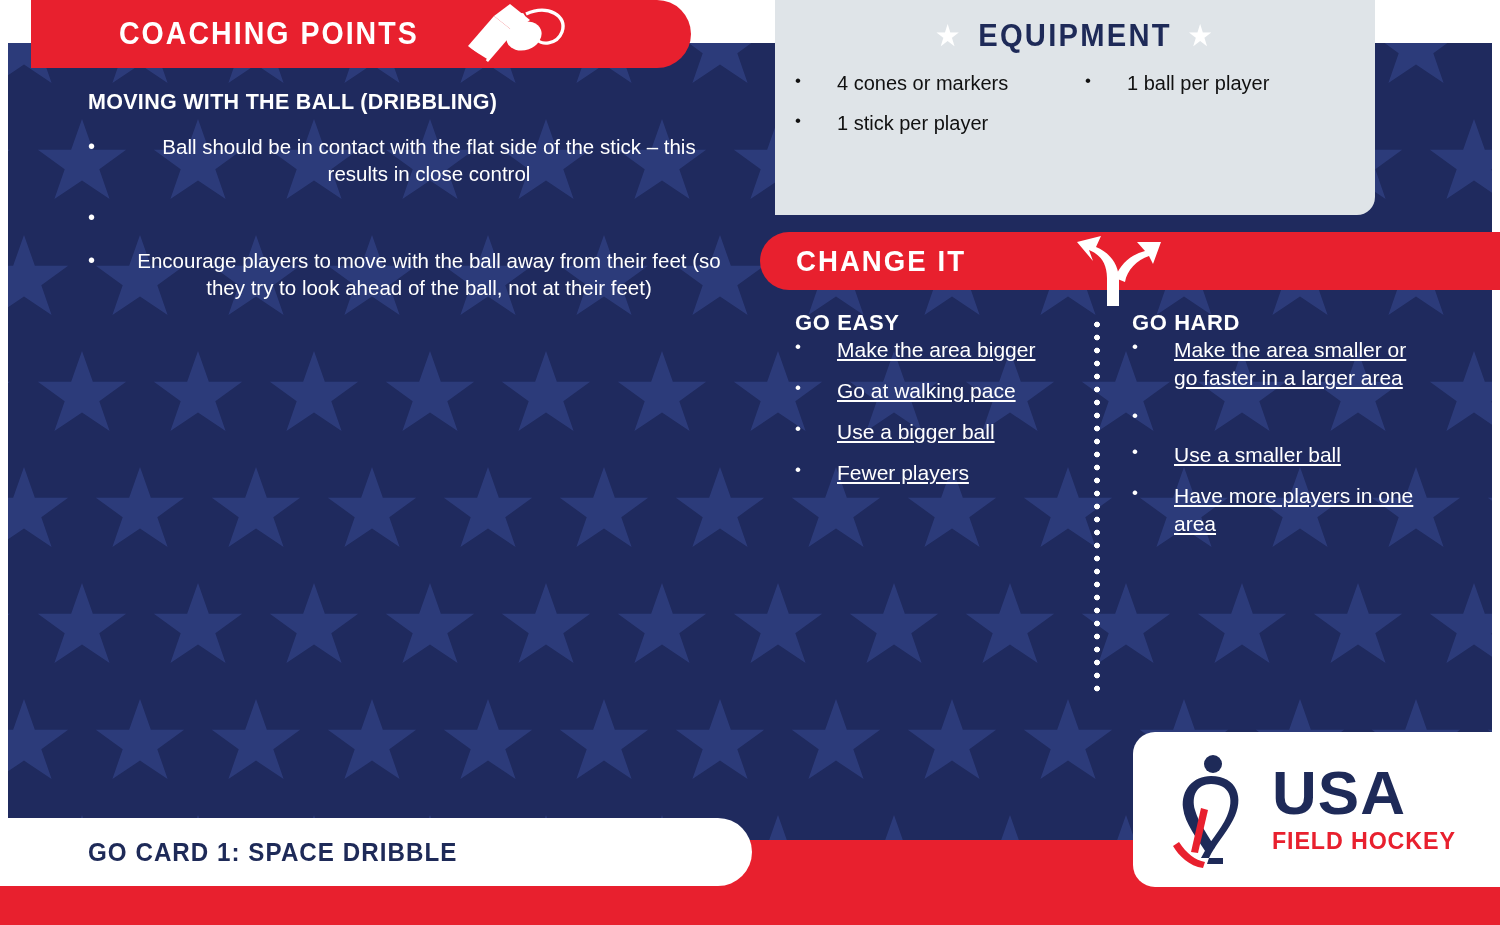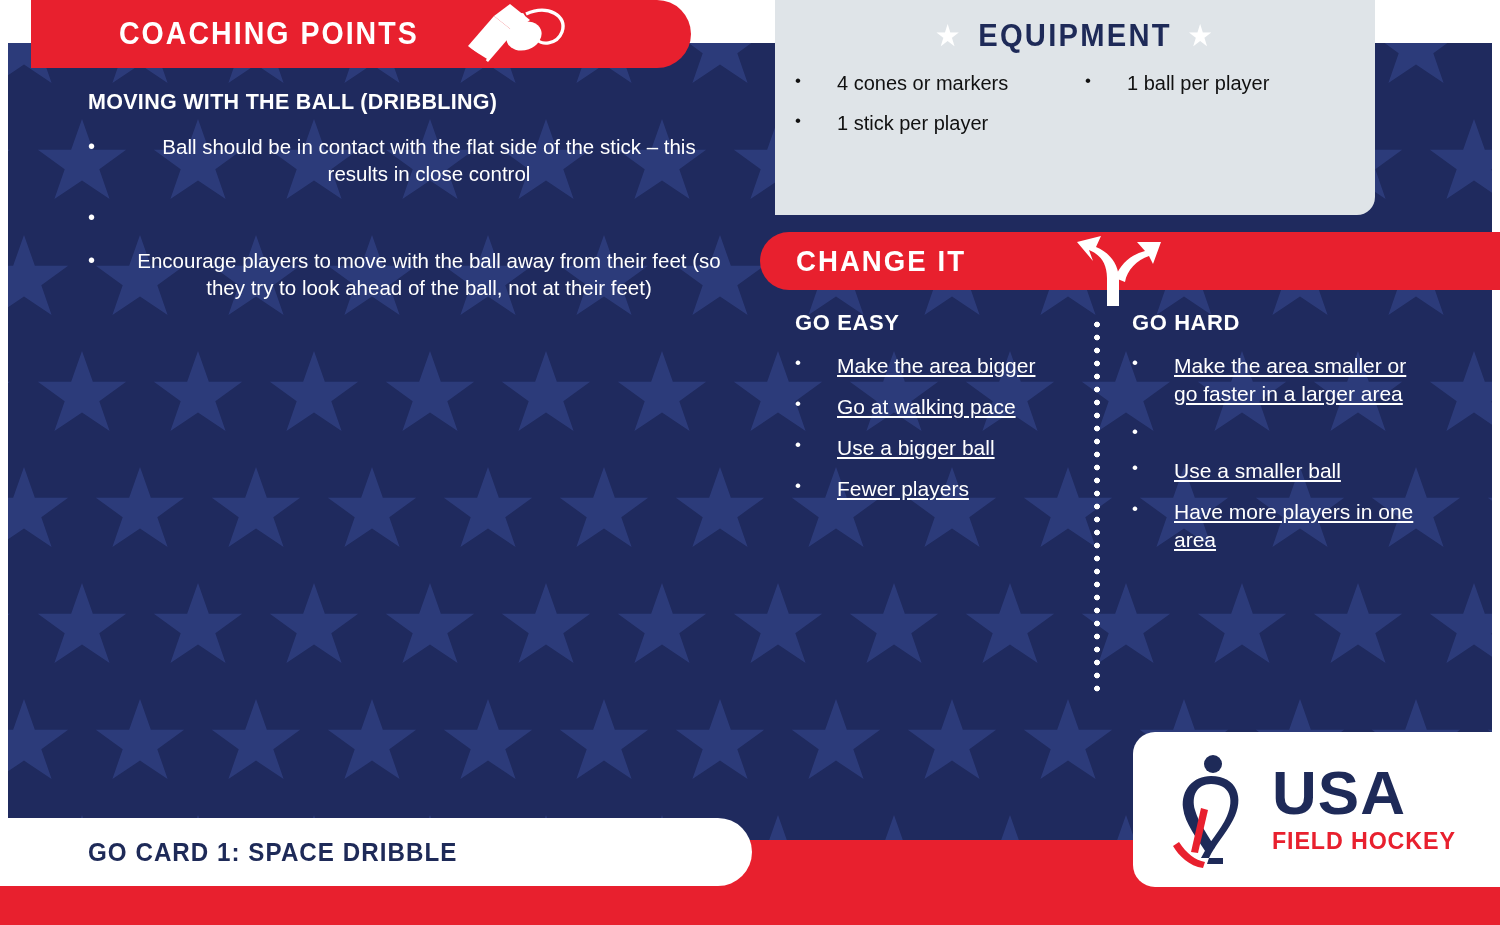--- a/index.html
+++ b/index.html
@@ -77,21 +77,21 @@
   .changeit-title{
     margin-left:36px;color:#ffffff;font-weight:bold;font-size:30px;letter-spacing:2.2px;
     transform:scaleX(.92);transform-origin:left center;white-space:nowrap;
   }
   .branch-icon{position:absolute;left:1063px;top:228px;width:100px;height:78px;}
 
   
   .go-easy{position:absolute;left:795px;top:310px;width:300px;}
   .go-hard{position:absolute;left:1132px;top:310px;width:300px;}
   .go-heading{
-    color:#ffffff;font-weight:bold;font-size:22px;letter-spacing:.6px;margin-bottom:16px;
+    color:#ffffff;font-weight:bold;font-size:22px;letter-spacing:.6px;
   }
   .go-li{display:flex;margin-bottom:13px;}
   .go-dot{flex:0 0 auto;width:42px;font-size:17px;color:#ffffff;line-height:1.35;}
   .go-txt{font-size:21px;color:#ffffff;line-height:1.33;text-decoration:underline;}
 
   .dotted-div{
     position:absolute;left:1093px;top:318px;width:8px;height:375px;
     background-image:radial-gradient(circle, #ffffff 2.6px, rgba(255,255,255,0) 3.2px);
     background-size:8px 13px;background-repeat:repeat-y;
   }

